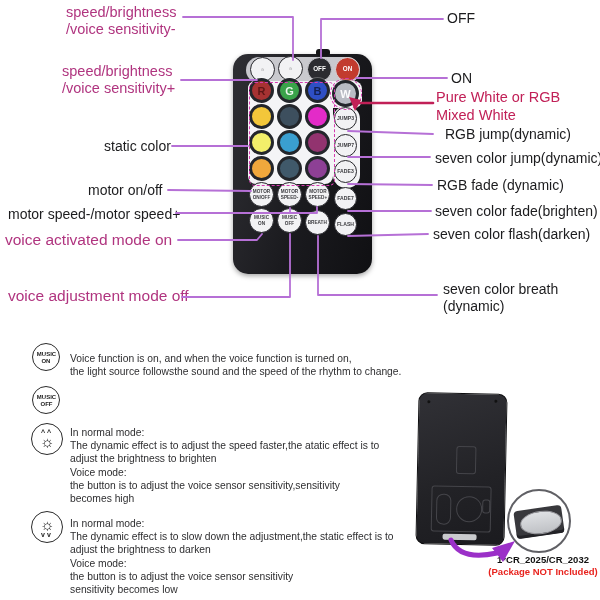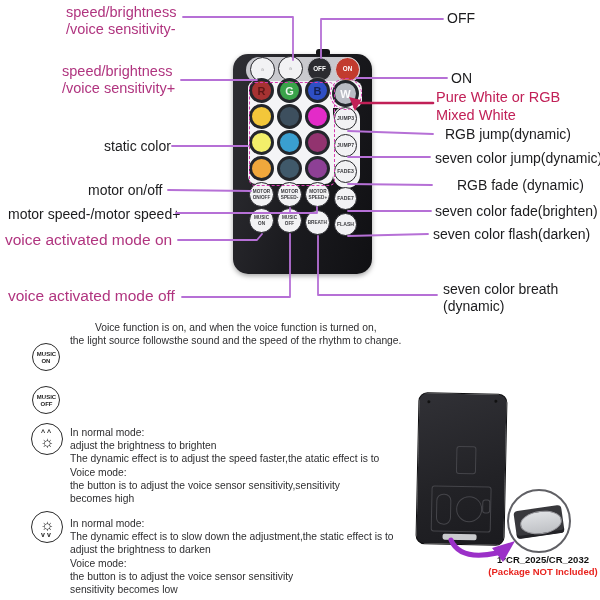--- a/index.html
+++ b/index.html
@@ -85,28 +85,28 @@
     <span>/voice sensitivity-</span>
   </div>
   <div class="lbl pink" style="left:62px;top:63px;">
     <span>speed/brightness</span><br>
     <span>/voice sensitivity+</span>
   </div>
   <div class="lbl" style="left:104px;top:138px;">static color</div>
   <div class="lbl" style="left:88px;top:182px;">motor on/off</div>
   <div class="lbl" style="left:8px;top:206px;">motor speed-/motor speed+</div>
   <div class="lbl pink big" style="left:5px;top:231px;">voice activated mode on</div>
-  <div class="lbl pink big" style="left:8px;top:287px;">voice activated mode off</div>
+  <div class="lbl pink big" style="left:8px;top:287px;">voice adjustment mode off</div>
 
   <div class="lbl" style="left:447px;top:10px;">OFF</div>
   <div class="lbl" style="left:451px;top:70px;">ON</div>
   <div class="lbl crimson wrap" style="left:436px;top:88px;width:166px;">Pure White or RGB Mixed White</div>
   <div class="lbl" style="left:445px;top:126px;">RGB jump(dynamic)</div>
   <div class="lbl" style="left:435px;top:150px;">seven color jump(dynamic)</div>
-  <div class="lbl" style="left:437px;top:177px;margin-left:20px;">RGB fade (dynamic)</div>
+  <div class="lbl" style="left:437px;top:177px;">RGB fade (dynamic)</div>
   <div class="lbl" style="left:435px;top:203px;">seven color fade(brighten)</div>
   <div class="lbl" style="left:433px;top:226px;">seven color flash(darken)</div>
   <div class="lbl wrap" style="left:443px;top:281px;width:128px;">seven color breath (dynamic)</div>
 
   <div class="remote">
     <div class="nub"></div>
     <div class="strip"></div>
     <div class="panel" style="left:15px;top:27px;width:114px;height:27px;"></div>
     <div class="panel" style="left:15px;top:27px;width:85px;height:103px;"></div>
     <div class="panel" style="left:100px;top:52px;width:27px;height:82px;border-radius:13px;"></div>
@@ -184,38 +184,38 @@
       </div>
 
     <div class="dash-rect"></div>
     <div class="dash-circ"></div>
   </div>
 
   <div class="iconcirc" style="left:32px;top:343px;width:26px;height:26px;">
     <span class="m1">MUSIC</span>
     <span class="m1">ON</span>
   </div>
-  <div class="txtblock" style="left:70px;top:321px;text-align:center;">
+  <div class="txtblock" style="left:70px;top:352px;">
     <div>Voice function is on, and when the voice function is turned on,</div>
     <div>the light source followsthe sound and the speed of the rhythm to change.</div>
   </div>
 
   <div class="iconcirc" style="left:32px;top:386px;width:26px;height:26px;">
     <span class="m1">MUSIC</span>
     <span class="m1">OFF</span>
   </div>
 
   <div class="iconcirc" style="left:31px;top:423px;width:30px;height:30px;">
     <span class="arrmark">^^</span>
     <span class="bigsun">☼</span>
   </div>
   <div class="txtblock" style="left:70px;top:426px;">
     <div>In normal mode:</div>
+    <div>The dynamic effect is to adjust the speed faster,the atatic effect is to</div>
     <div>adjust the brightness to brighten</div>
-    <div>The dynamic effect is to adjust the speed faster,the atatic effect is to</div>
     <div>Voice mode:</div>
     <div>the button is to adjust the voice sensor sensitivity,sensitivity</div>
     <div>becomes high</div>
   </div>
 
   <div class="iconcirc" style="left:31px;top:511px;width:30px;height:30px;">
     <span class="bigsun">☼</span>
     <span class="arrmark" style="letter-spacing:2px;">vv</span>
   </div>
   <div class="txtblock" style="left:70px;top:517px;">

